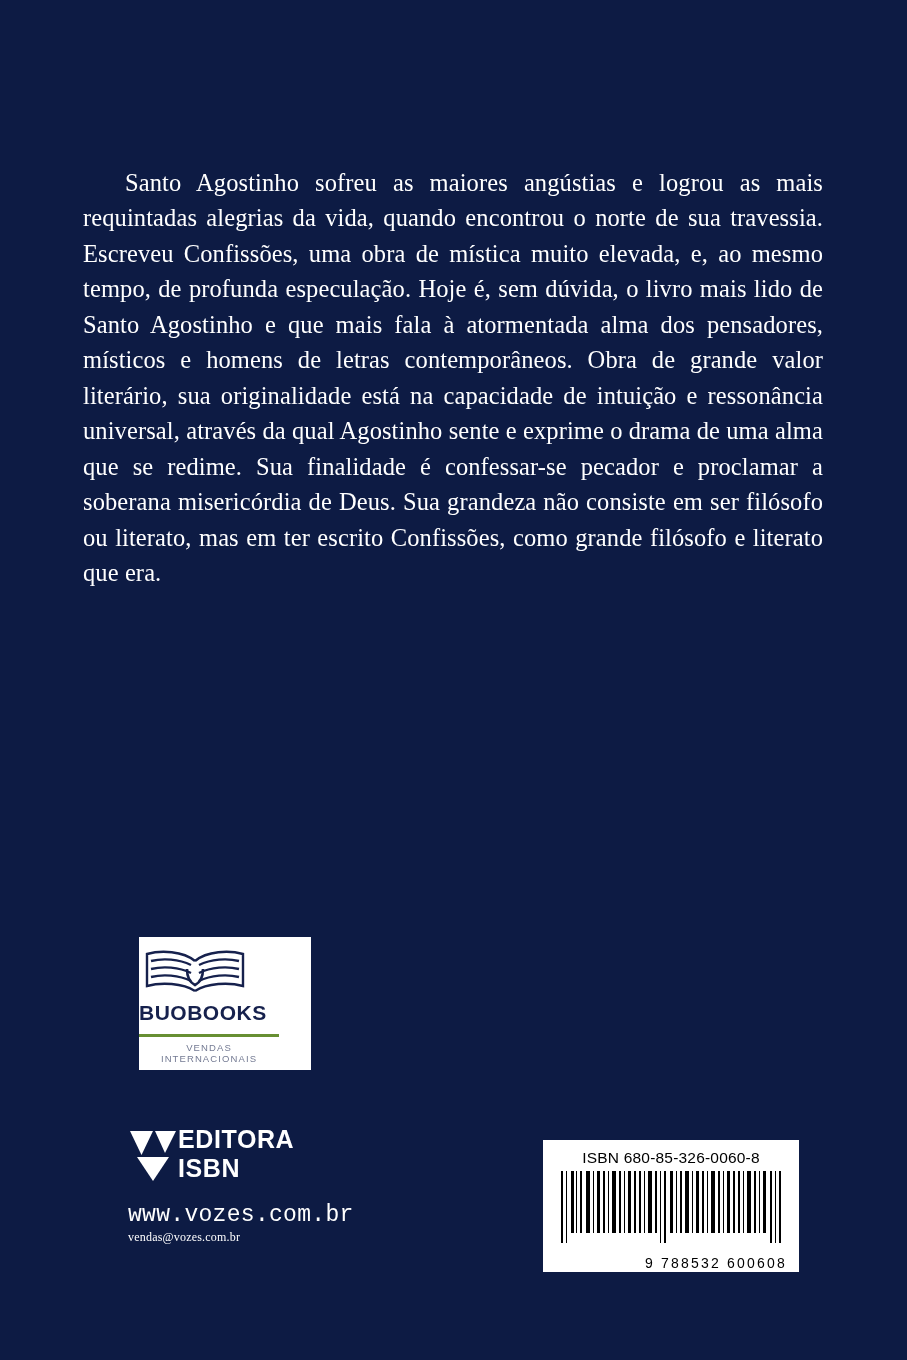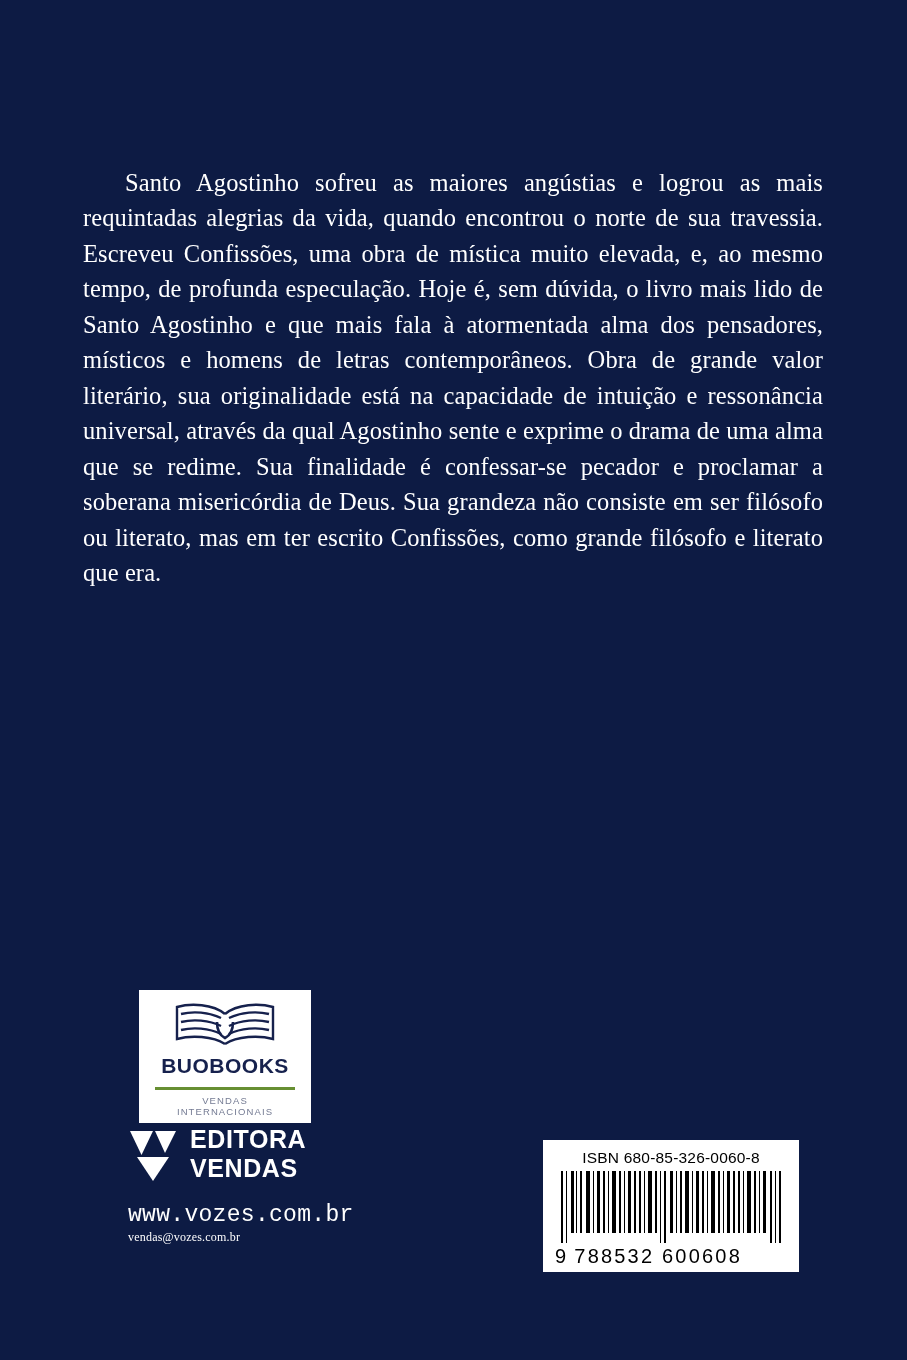--- a/index.html
+++ b/index.html
@@ -49,27 +49,27 @@
     text-justify: inter-word;
     text-indent: 42px;
     hyphens: manual;
     letter-spacing: 0.1px;
   }
 
   
   .buobooks {
     position: absolute;
     left: 139px;
-    top: 990px;
+    top: 937px;
     width: 172px;
     height: 133px;
     background: #ffffff;
     display: flex;
     flex-direction: column;
-    align-items: center;
+    align-items: flex-start;
     justify-content: flex-start;
     padding-top: 8px;
     box-sizing: border-box;
   }
   .buo-mark {
     width: 112px;
     height: 52px;
     position: relative;
   }
   .buo-mark svg { display:block; }
@@ -98,21 +98,20 @@
   .vozes {
     position: absolute;
     left: 128px;
     top: 1125px;
     width: 230px;
     color: #ffffff;
   }
   .vozes-row {
     display: flex;
     align-items: flex-end;
-    gap: 12px;
   }
   .vozes-mark { width: 50px; height: 58px; flex: 0 0 auto; }
   .vozes-name {
     font-family: "Liberation Sans", sans-serif;
     font-weight: bold;
     font-size: 25px;
     line-height: 29px;
     letter-spacing: 0.6px;
     color: #ffffff;
   }
@@ -155,25 +154,25 @@
   .barcode {
     flex: 1 1 auto;
     display: flex;
     align-items: flex-end;
     justify-content: center;
     height: 72px;
   }
   .barcode svg { display:block; }
   .isbn-digits {
     font-family: "Liberation Sans", sans-serif;
-    font-size: 20px;
+    font-size: 14px;
     color: #000000;
     letter-spacing: 2.2px;
-    text-align: left;
-    margin-top: 2px;
+    text-align: right;
+    margin-top: 12px;
   }
   .isbn-digits .lead { margin-right: 6px; }
 </style>
 </head>
 <body>
 
 <div class="page">
 
   <div class="edge-strip"></div>
   <div class="edge-strip-lower"></div>
@@ -204,21 +203,21 @@
     <div class="vozes-row">
       <span class="vozes-mark">
         <svg viewBox="0 0 50 58" width="50" height="58" aria-hidden="true">
           <polygon points="2,6 25,6 13.5,30" fill="#ffffff"></polygon>
           <polygon points="27,6 48,6 37,28" fill="#ffffff"></polygon>
           <polygon points="9,32 41,32 25,56" fill="#ffffff"></polygon>
         </svg>
       </span>
       <span class="vozes-name">
         <span>EDITORA</span><br>
-        <span>VENDAS</span>
+        <span>ISBN</span>
       </span>
     </div>
     <div class="vozes-site">www.vozes.com.br</div>
     <div class="vozes-mail">vendas@vozes.com.br</div>
   </div>
 
   <div class="isbn-box">
     <div class="isbn-text">ISBN 680-85-326-0060-8</div>
     <div class="barcode">
       <svg viewBox="0 0 224 72" width="224" height="72" aria-hidden="true">

